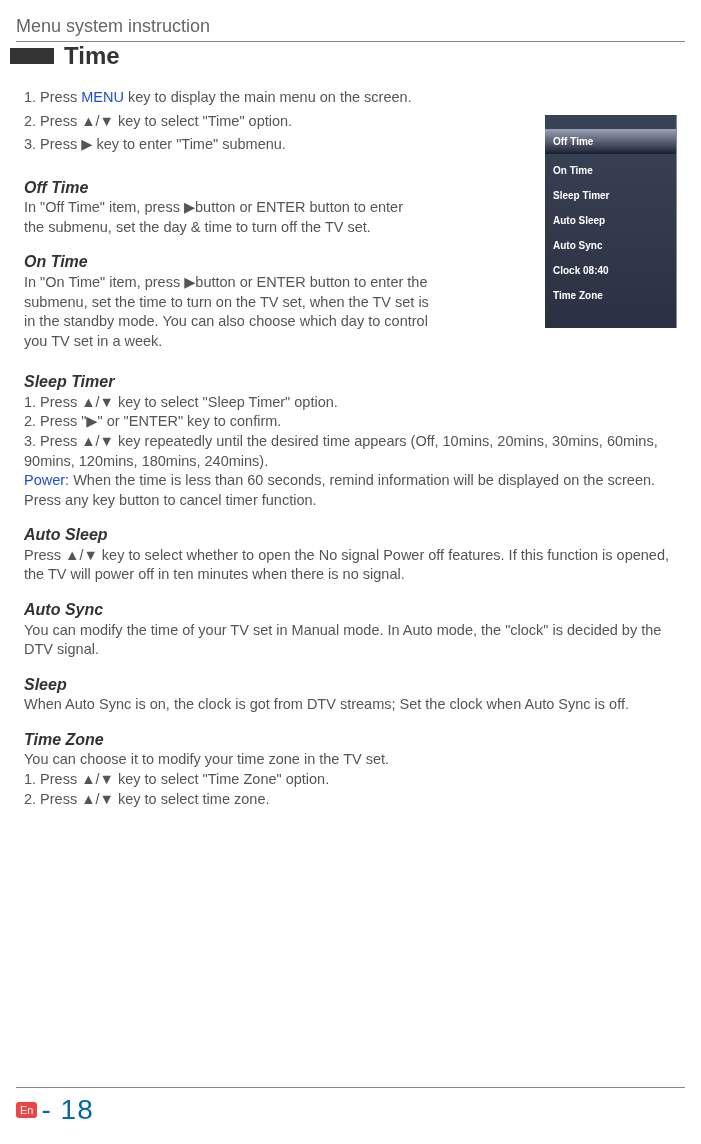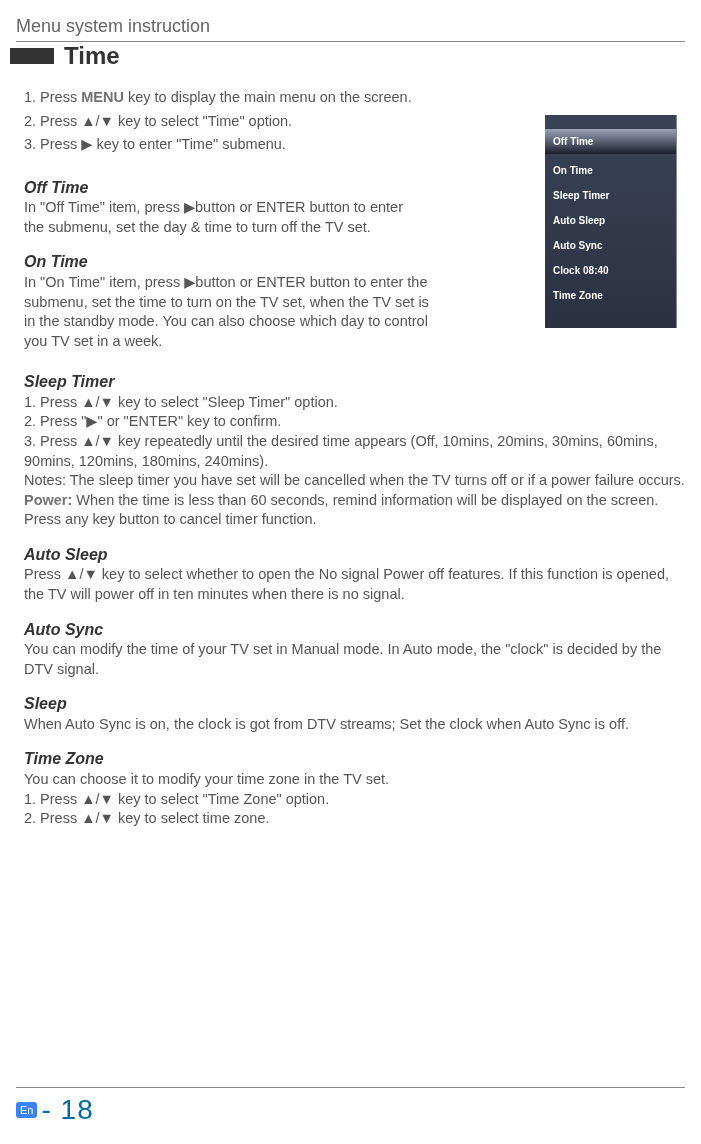--- a/index.html
+++ b/index.html
@@ -30,21 +30,21 @@
     background: #333;
     margin-right: 10px;
   }
   .section-title {
     font-size: 24px;
     font-weight: bold;
     color: #333;
   }
   .content { padding-left: 8px; }
   p { font-size: 14.5px; line-height: 1.35; color: #555; }
-  .bold { font-weight: bold; color: #737373; }
+  .bold { font-weight: normal; color: #1d4ed8; }
   .italic-head {
     font-weight: bold;
     font-style: italic;
     color: #333;
     font-size: 16px;
     margin-top: 14px;
   }
   .block { margin-bottom: 4px; }
   .menu-box {
     position: absolute;
@@ -75,21 +75,21 @@
     position: absolute;
     bottom: 18px;
     left: 16px;
     right: 16px;
     border-top: 1px solid #888;
     padding-top: 6px;
     display: flex;
     align-items: center;
   }
   .en-badge {
-    background: #3b82f6;
+    background: #ef4444;
     color: #fff;
     font-size: 11px;
     padding: 2px 4px;
     border-radius: 3px;
     margin-right: 4px;
   }
   .page-num {
     font-size: 28px;
     color: #0369a1;
     letter-spacing: 1px;
@@ -116,21 +116,20 @@
   <p class="italic-head" style="margin-top:22px"> Off Time</p>
   <p class="narrow">In "Off Time" item, press ▶button or ENTER  button to enter the submenu, set the day &amp; time to turn off the TV set.</p>
 
   <p class="italic-head">On Time</p>
   <p style="max-width:420px">In "On Time" item, press ▶button or ENTER  button to enter the submenu, set the time to turn on the TV set, when the TV set is in the standby mode. You can also choose which day to control you TV set in a week.</p>
 
   <p class="italic-head" style="margin-top:20px">Sleep Timer</p>
   <p>1. Press ▲/▼ key to select "Sleep Timer" option.</p>
   <p>2. Press "▶" or "ENTER" key to confirm.</p>
   <p style="padding-left:0; text-indent:0;">3. Press ▲/▼ key repeatedly until the desired time appears (Off, 10mins, 20mins, 30mins, 60mins, 90mins, 120mins, 180mins, 240mins).</p>
-  <p>Notes: The sleep timer you have set will be cancelled when the TV turns off or if a power failure occurs.</p>
   <p>
     <span class="bold">Power:</span><span> When the time is less than 60 seconds, remind information will be displayed on the screen. Press any key button to cancel timer function.</span>
   </p>
 
   <p class="italic-head">Auto Sleep</p>
   <p>Press ▲/▼ key to select whether to open the No signal Power off features. If this function is opened, the TV will power off  in ten minutes when there is no signal.</p>
 
   <p class="italic-head">Auto Sync</p>
   <p>You can modify the time of your TV set in Manual mode. In Auto mode, the "clock" is decided by the DTV signal.</p>
 

